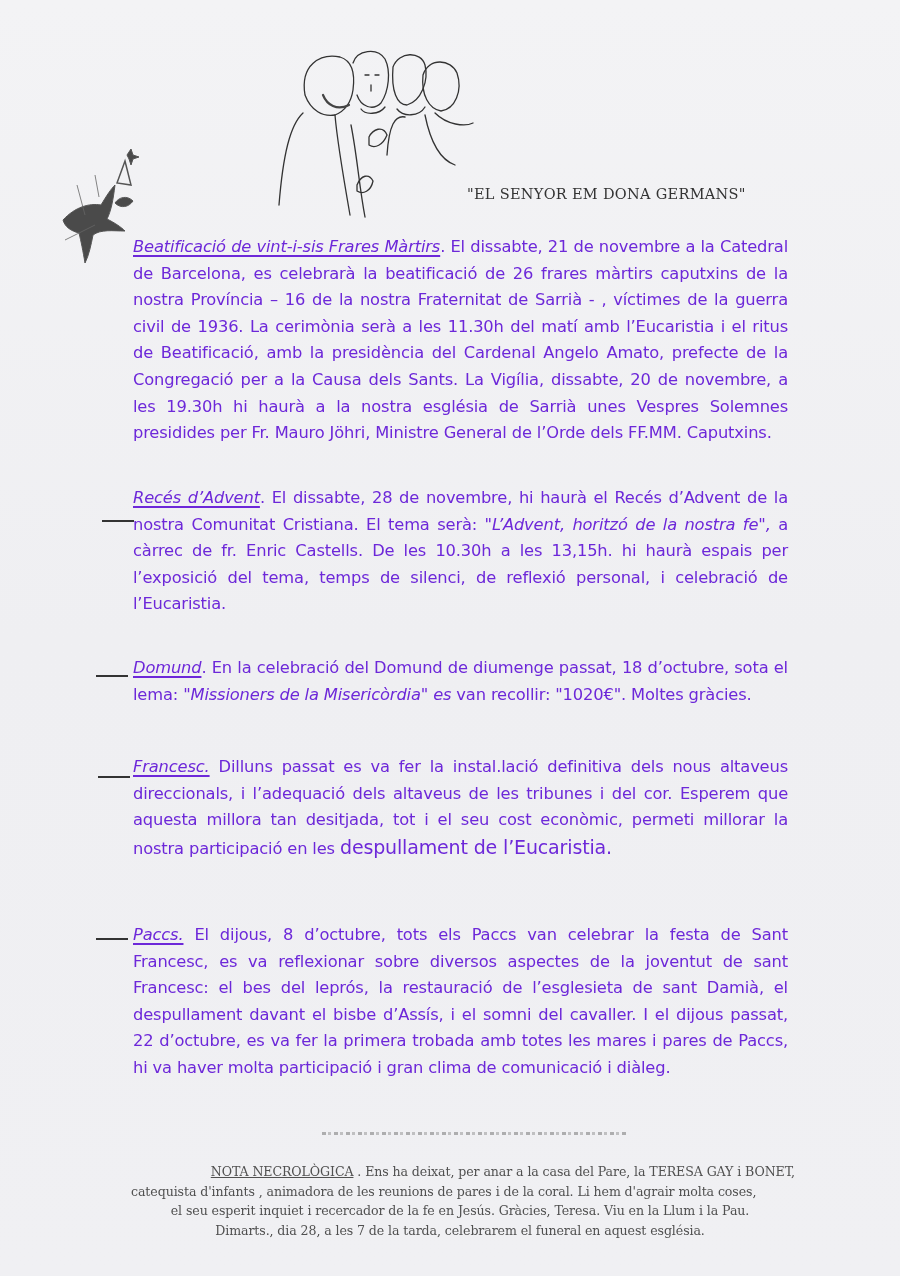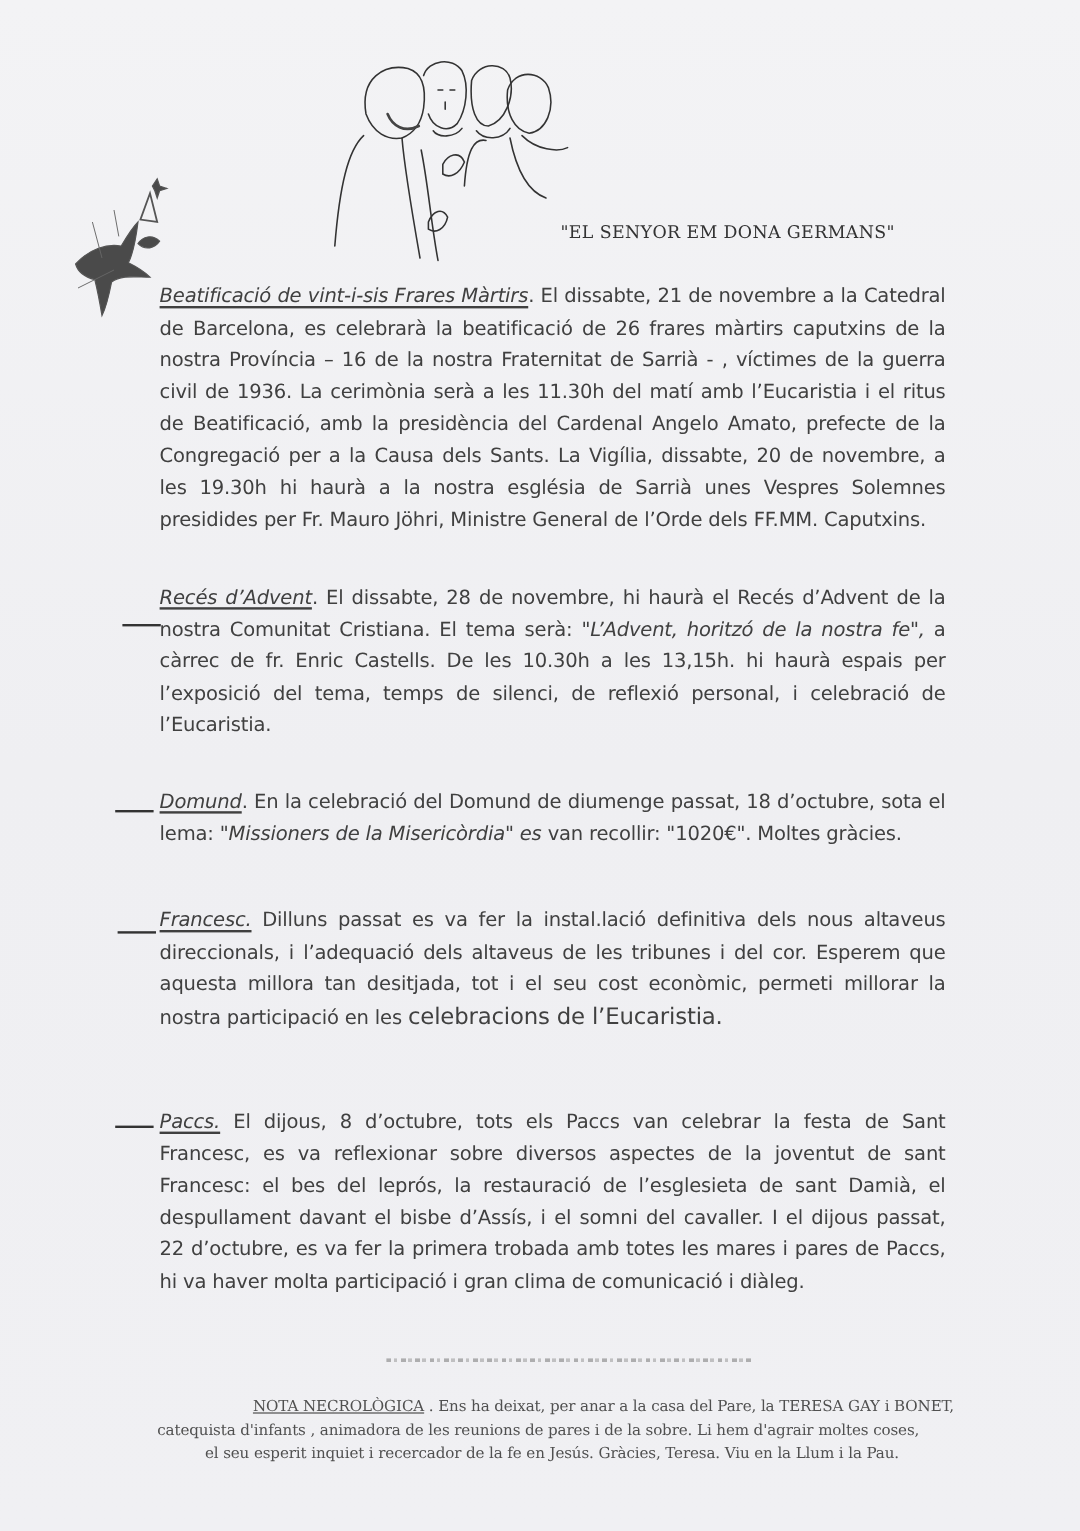--- a/index.html
+++ b/index.html
@@ -19,21 +19,21 @@
       position: absolute; left: 55px; top: 145px; width: 95px; height: 120px;
     }
     .motto {
       position: absolute; left: 467px; top: 186px;
       font-family: "DejaVu Serif", serif; font-size: 14.5px; letter-spacing: 0.3px;
       color: #333;
     }
     .section {
       position: absolute; left: 133px; width: 655px;
       font-size: 16.3px; line-height: 26.6px; text-align: justify;
-      color: #404040; letter-spacing: -0.15px;
+      color: #6d28d9; letter-spacing: -0.15px;
     }
     .section .title {
       font-style: italic; text-decoration: underline; text-underline-offset: 3px;
       text-decoration-thickness: 1.6px;
     }
     .section em { font-style: italic; }
     .dash {
       position: absolute; height: 2px; background: #333; width: 32px;
     }
     #s1 { top: 234px; }
@@ -109,27 +109,28 @@
   <span class="title">Recés d’Advent</span><span>. El dissabte, 28 de novembre, hi haurà el Recés d’Advent de la nostra Comunitat Cristiana. El tema serà: </span><em>"L’Advent, horitzó de la nostra fe",</em><span> a càrrec de fr. Enric Castells. De les 10.30h a les 13,15h. hi haurà espais per l’exposició del tema, temps de silenci, de reflexió personal, i celebració de l’Eucaristia.</span>
 </div>
 
 <div class="dash" style="left:96px; top:675px;"></div>
 <div class="section" id="s3">
   <span class="title">Domund</span><span>. En la celebració del Domund de diumenge passat, 18 d’octubre, sota el lema: </span><em>"Missioners de la Misericòrdia" es</em><span> van recollir: "1020€". Moltes gràcies.</span>
 </div>
 
 <div class="dash" style="left:98px; top:776px;"></div>
 <div class="section" id="s4">
-  <span class="title">Francesc.</span><span> Dilluns passat es va fer la instal.lació definitiva dels nous altaveus direccionals, i l’adequació dels altaveus de les tribunes i del cor. Esperem que aquesta millora tan desitjada, tot i el seu cost econòmic, permeti millorar la nostra participació en les </span><span class="big">celebracions de l’Eucaristia.</span>
+  <span class="title">Francesc.</span><span> Dilluns passat es va fer la instal.lació definitiva dels nous altaveus direccionals, i l’adequació dels altaveus de les tribunes i del cor. Esperem que aquesta millora tan desitjada, tot i el seu cost econòmic, permeti millorar la nostra participació en les </span><span class="big">despullament de l’Eucaristia.</span>
 </div>
 
 <div class="dash" style="left:96px; top:938px;"></div>
 <div class="section" id="s5">
   <span class="title">Paccs.</span><span> El dijous, 8 d’octubre, tots els Paccs van celebrar la festa de Sant Francesc, es va reflexionar sobre diversos aspectes de la joventut de sant Francesc: el bes del leprós, la restauració de l’esglesieta de sant Damià, el despullament davant el bisbe d’Assís, i el somni del cavaller. I el dijous passat, 22 d’octubre,  es va fer la primera trobada amb totes les mares i pares de Paccs, hi va haver molta participació i gran clima de comunicació i diàleg.</span>
 </div>
 
 <div class="divider"></div>
 
 <div class="necro">
   <span class="nl" style="text-align:right; padding-left:6px;"><span class="nt">NOTA NECROLÒGICA</span><span> . Ens ha deixat, per anar a la casa del Pare, la TERESA GAY i  BONET,</span></span>
-  <span class="nl" style="text-align:left; padding-left:6px;">catequista d'infants , animadora de les reunions de pares i de la sobre. Li hem d'agrair moltes coses,</span>
+  <span class="nl" style="text-align:left; padding-left:6px;">catequista d'infants , animadora de les reunions de pares i de la coral. Li hem d'agrair molta coses,</span>
   <span class="nl" style="text-align:center;">el seu esperit inquiet i recercador de la fe en Jesús. Gràcies, Teresa. Viu en la Llum i la Pau.</span>
+  <span class="nl">Dimarts., dia 28, a les 7 de la tarda, celebrarem  el funeral en aquest església.</span>
 </div>
 
 </body></html>

